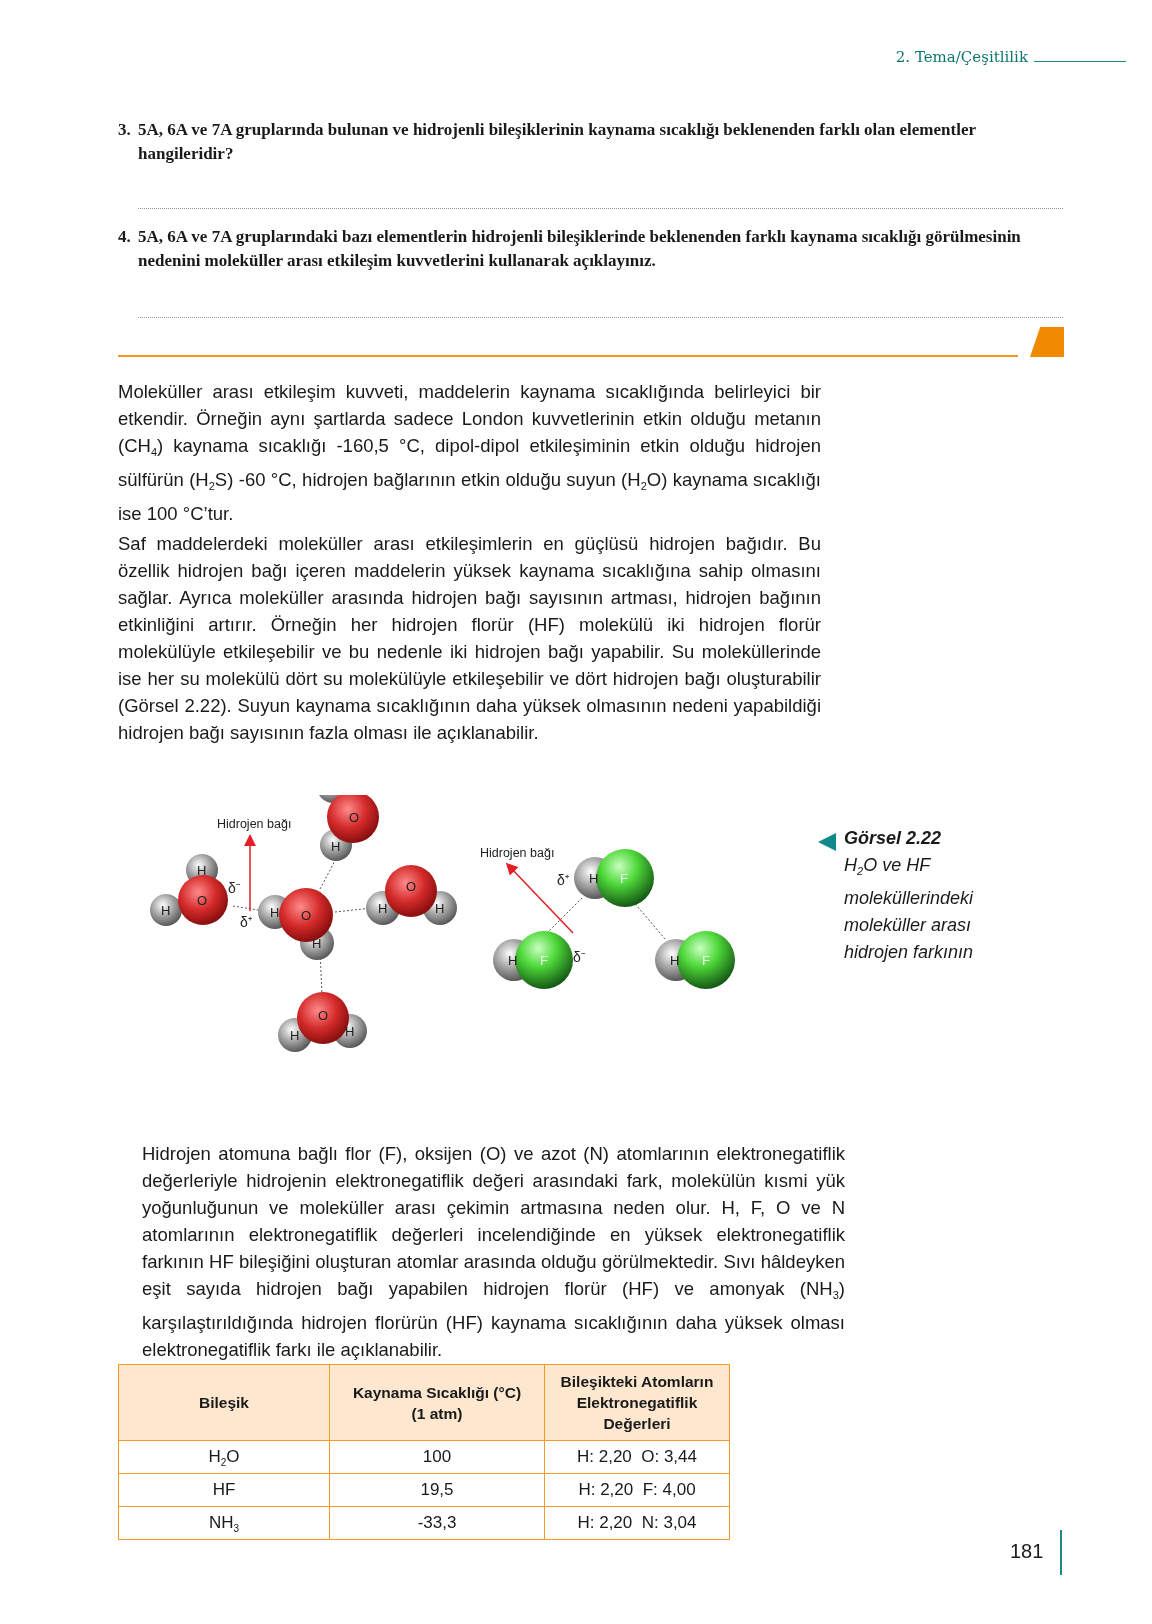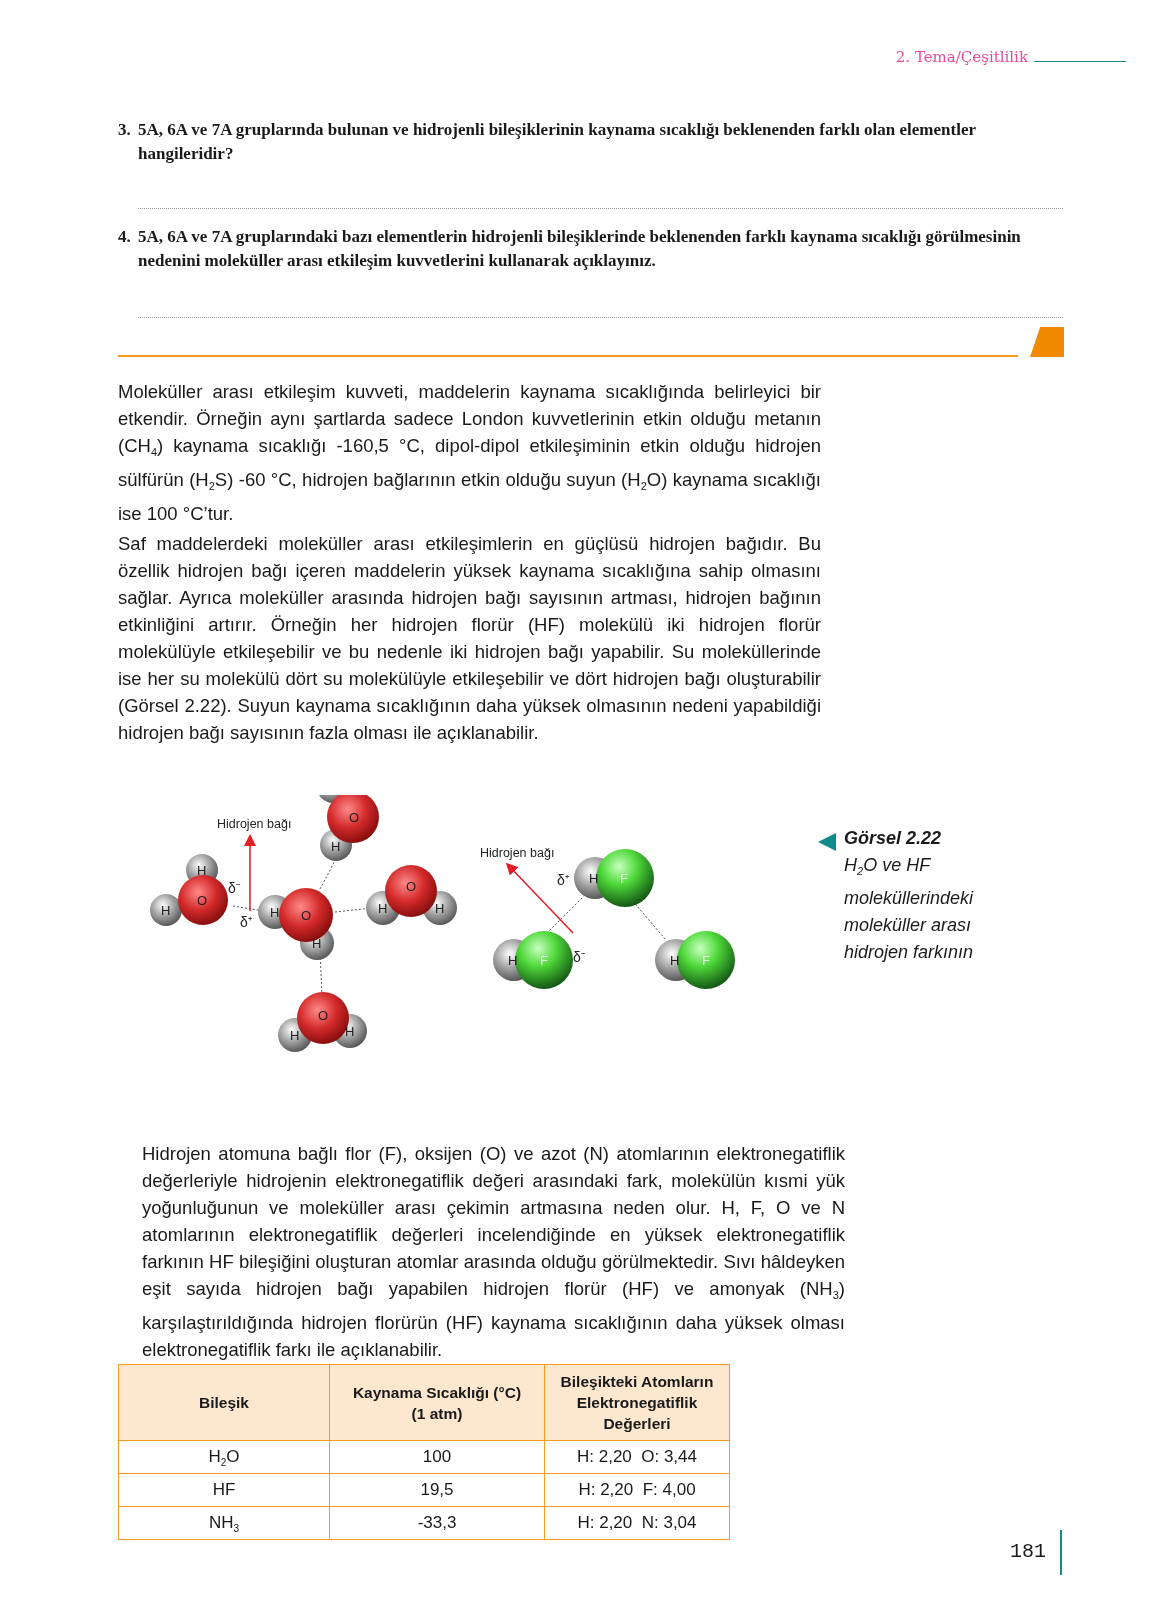--- a/index.html
+++ b/index.html
@@ -1,18 +1,18 @@
 <!DOCTYPE html>
 <html><head>
 <meta charset="utf-8">
 <style>
   html, body { margin: 0; padding: 0; background: #ffffff; }
   body { width: 1152px; height: 1624px; position: relative; overflow: hidden; font-family: "Liberation Sans", sans-serif; color: #1a1a1a; }
   .header { position: absolute; top: 48px; right: 26px; display: flex; align-items: flex-end; }
-  .header-text { font-family: "DejaVu Serif", serif; font-size: 15px; color: #ec4899; }
+  .header-text { font-family: "DejaVu Serif", serif; font-size: 15px; color: #0f766e; }
   .header-line { width: 92px; height: 0; border-bottom: 1.5px solid #1a8a8a; margin-left: 6px; margin-bottom: 4px; }
 
   .question { position: absolute; left: 118px; width: 925px; font-family: "Liberation Serif", serif; font-weight: bold; font-size: 17px; line-height: 24px; color: #1a1a1a; }
   .question .num { position: absolute; left: 0; }
   .question .txt { padding-left: 20px; display: block; }
   .q3 { top: 118px; }
   .q4 { top: 225px; }
   .dotline { position: absolute; left: 138px; width: 925px; height: 0; border-top: 1.5px dotted #9a9a9a; }
   .dl1 { top: 208px; }
   .dl2 { top: 317px; }
@@ -34,21 +34,21 @@
   .caption-title { font-weight: bold; display: block; }
   .caption sub { font-size: 11px; vertical-align: -4px; }
 
   table.data { position: absolute; left: 118px; top: 1364px; width: 612px; border-collapse: collapse; font-size: 17px; }
   table.data th, table.data td { border: 1.5px solid #f39a1f; text-align: center; }
   table.data th { background: #fde7cf; font-weight: bold; font-size: 15.5px; line-height: 21px; padding: 6px 4px; }
   table.data td { height: 32px; padding: 0 4px; }
   table.data sub { font-size: 10px; vertical-align: -4px; }
   .col1 { width: 202px; } .col2 { width: 206px; }
 
-  .page-number { position: absolute; left: 1010px; top: 1540px; font-family: Liberation Mono, monospace; font-size: 20px; color: #1a1a1a; }
+  .page-number { position: absolute; left: 1010px; top: 1540px; font-family: Liberation Sans, sans-serif; font-size: 20px; color: #1a1a1a; }
   .page-bar { position: absolute; left: 1060px; top: 1530px; width: 2px; height: 45px; background: #1a8a8a; }
 </style>
 </head>
 <body>
 
 <div class="header">
   <span class="header-text">2. Tema/Çeşitlilik</span>
   <span class="header-line"></span>
 </div>
 

